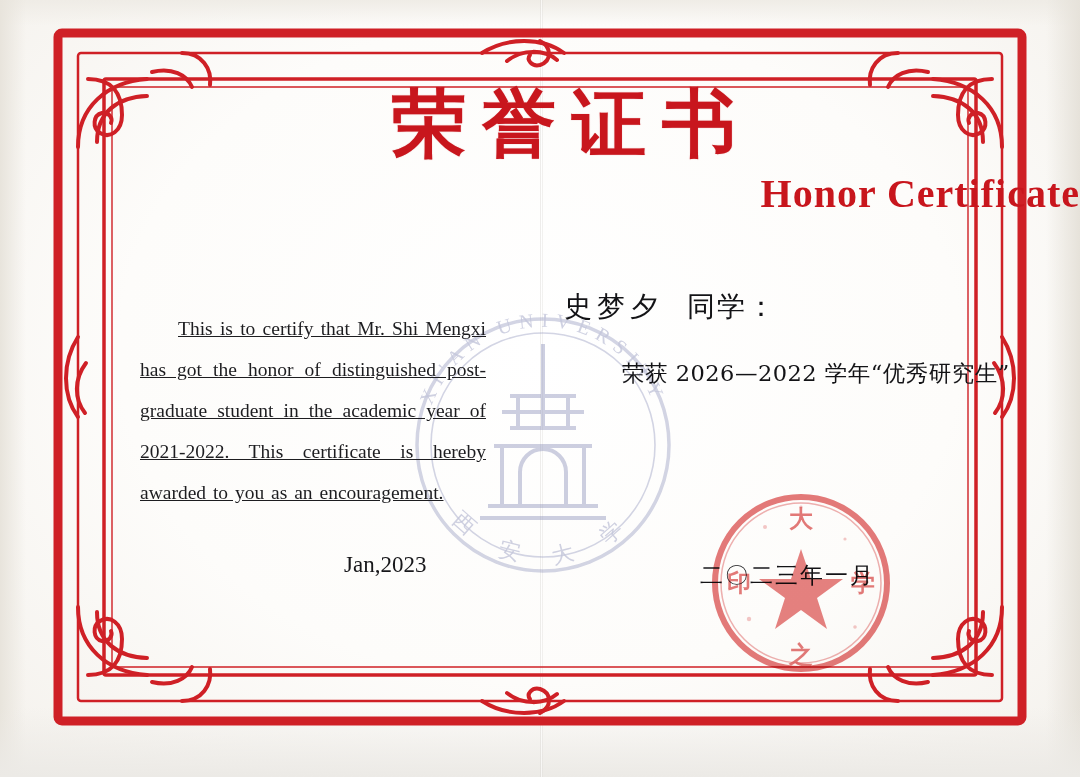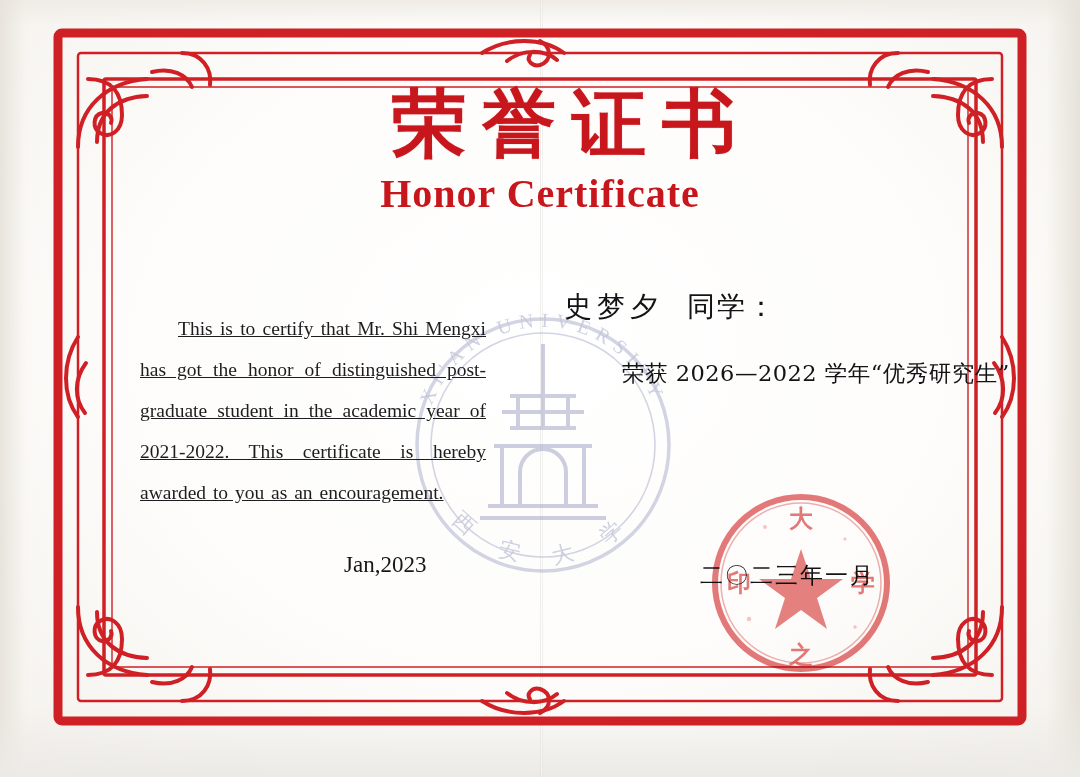--- a/index.html
+++ b/index.html
@@ -91,21 +91,21 @@
     font-weight: bold;
     color: #c8161d;
     text-shadow: 0 0 1px rgba(200,22,29,0.5);
     padding-left: 32px;
   }
   .title-en {
     position: absolute;
     top: 170px;
     left: 0;
     width: 1080px;
-    text-align: center;
+    text-align: right;
     font-family: "Liberation Serif", serif;
     font-size: 40px;
     font-weight: bold;
     color: #c8161d;
     letter-spacing: 1px;
   }
 
   
   .en-body {
     position: absolute;

